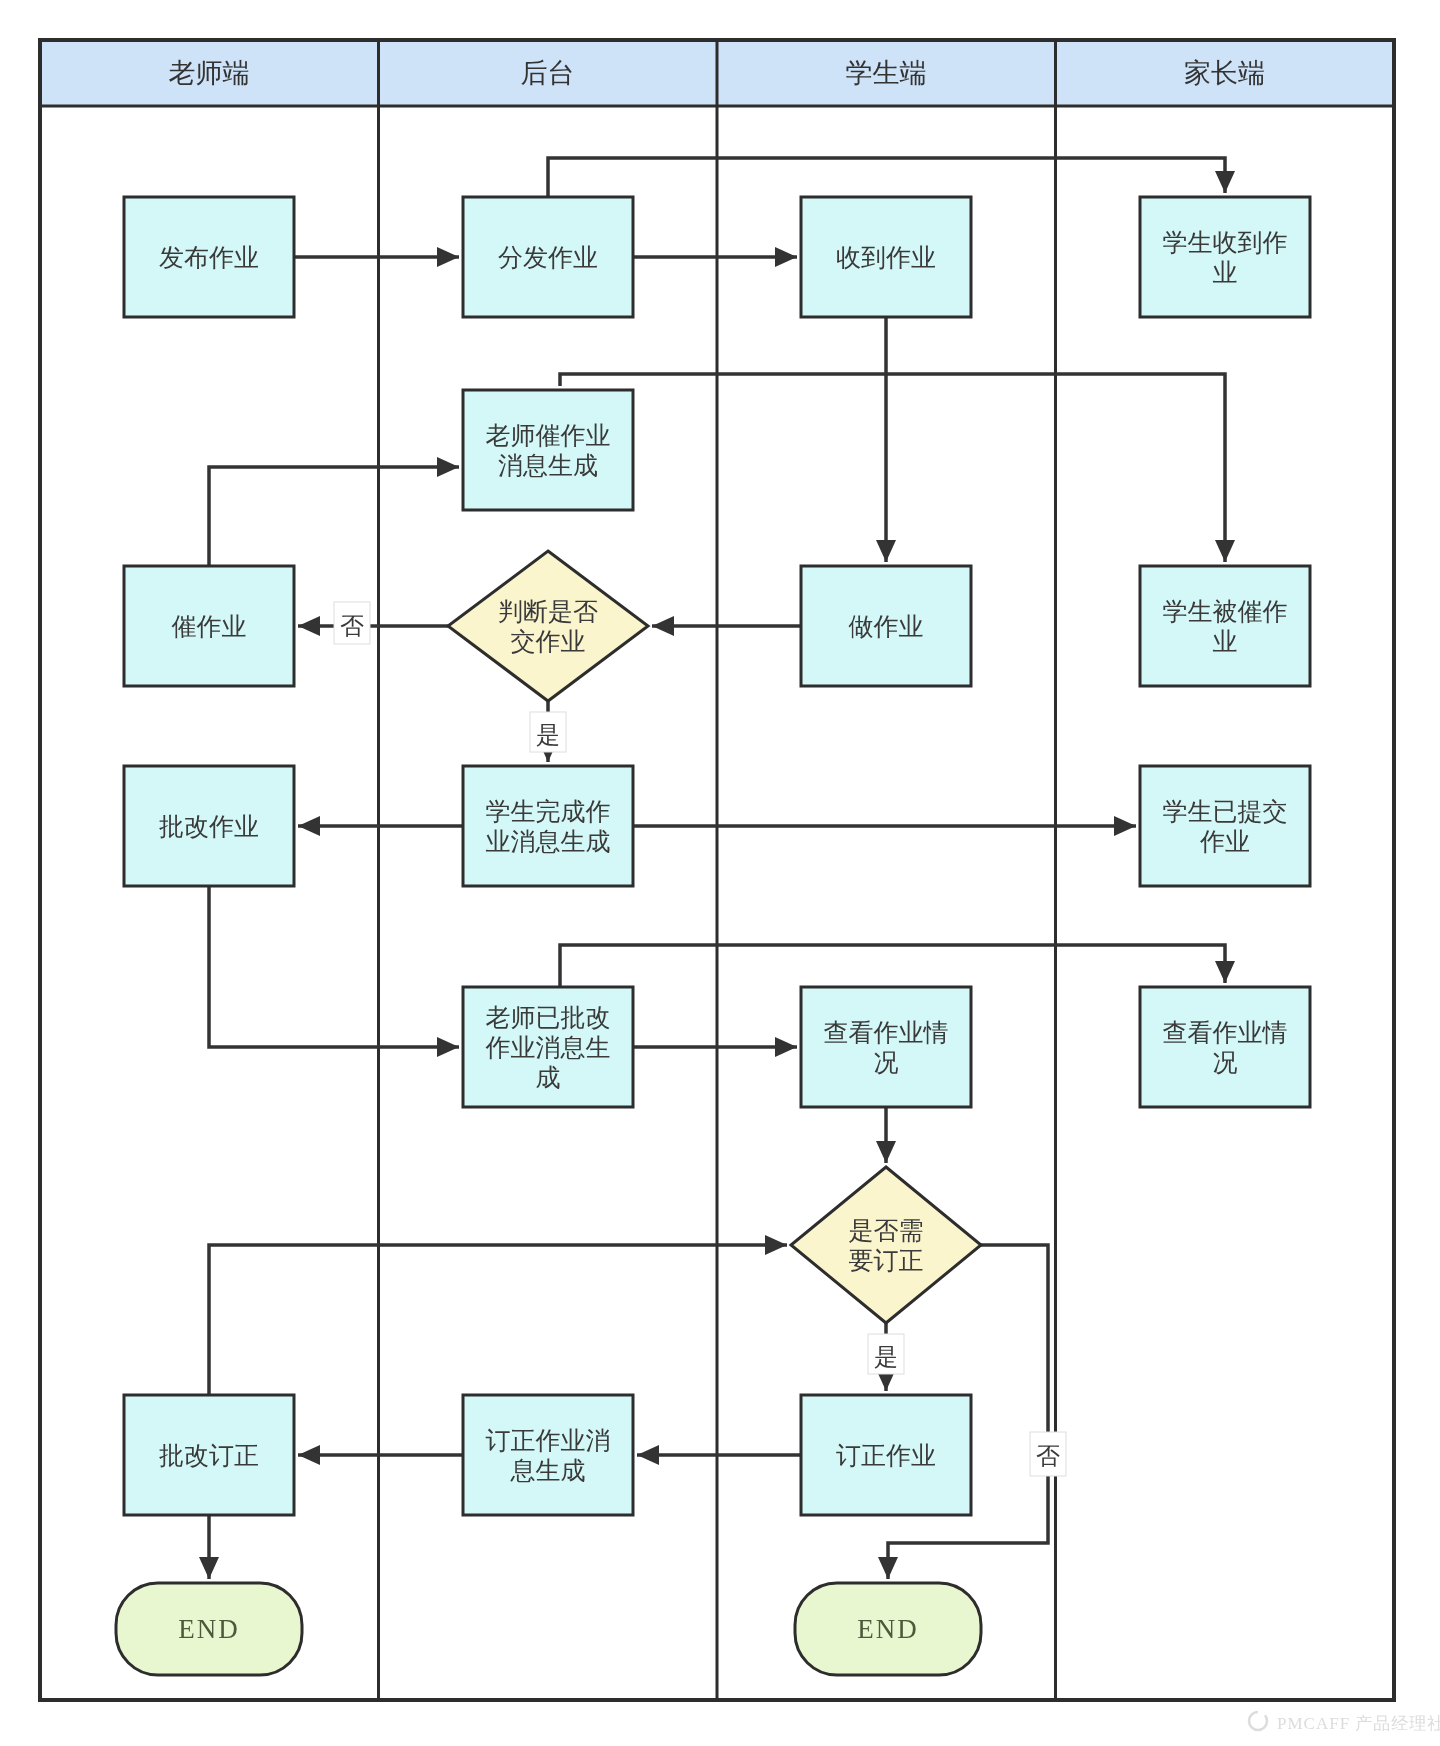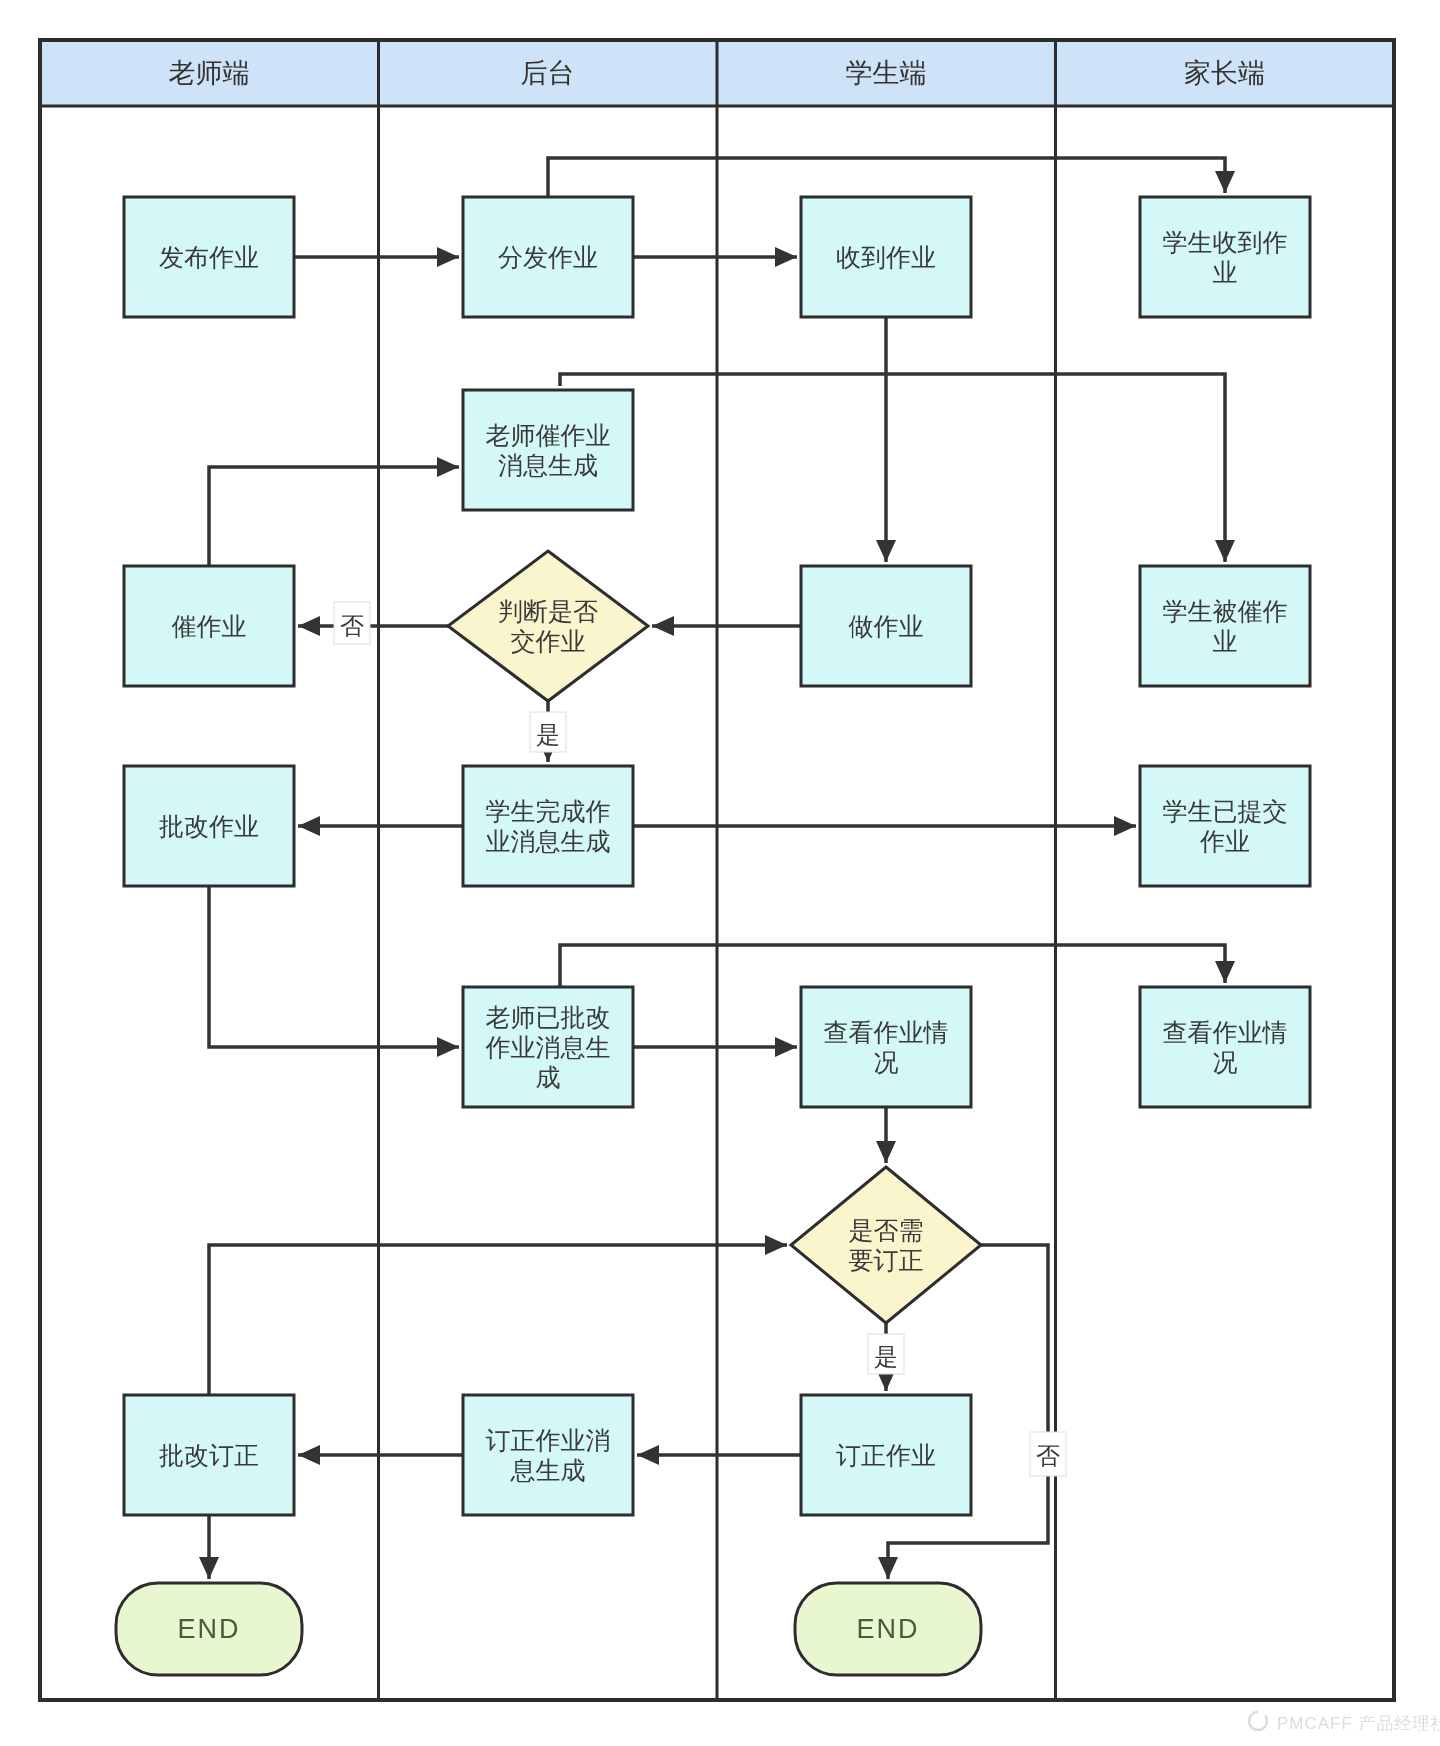--- a/index.html
+++ b/index.html
@@ -1,17 +1,17 @@
 <!DOCTYPE html>
 <html><head>
 <meta charset="utf-8">
 <style>
   html,body{margin:0;padding:0;background:#ffffff;}
   .page{width:1440px;height:1746px;position:relative;background:#ffffff;
-        font-family:Liberation Sans, sans-serif;}
+        font-family:Liberation Serif, serif;}
   svg{display:block;}
   .frame{fill:none;stroke:#2d2d2d;stroke-width:4;}
   .divider{stroke:#2d2d2d;stroke-width:3;}
   .hdr{stroke:#2d2d2d;stroke-width:3;}
   .shape{stroke:#2d2d2d;stroke-width:3;}
   .edge{fill:none;stroke:#333333;stroke-width:3.5;}
   .t{font-size:25px;fill:#3a3a3a;text-anchor:middle;}
   .hdr-t{font-size:27px;fill:#333333;text-anchor:middle;}
   .elbl{font-size:24px;fill:#3a3a3a;text-anchor:middle;}
   .end-t{font-size:27px;fill:#4a5a3a;text-anchor:middle;letter-spacing:2px;}

